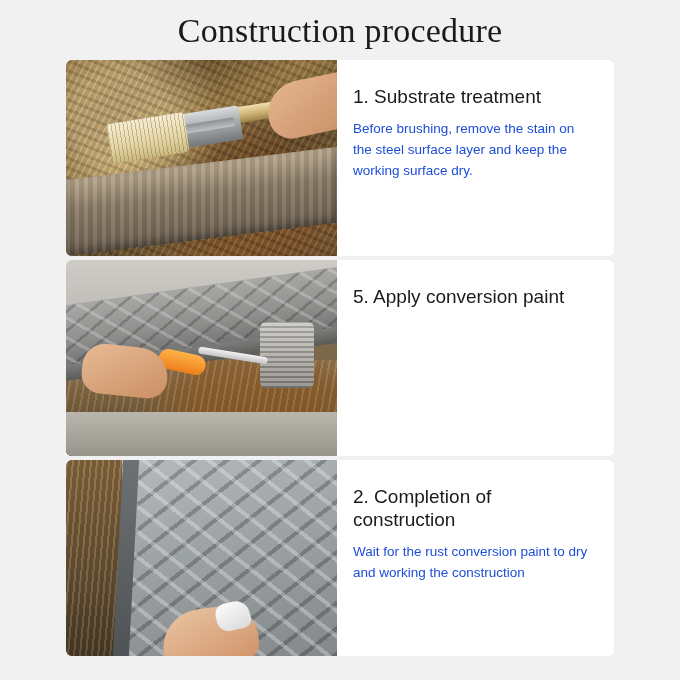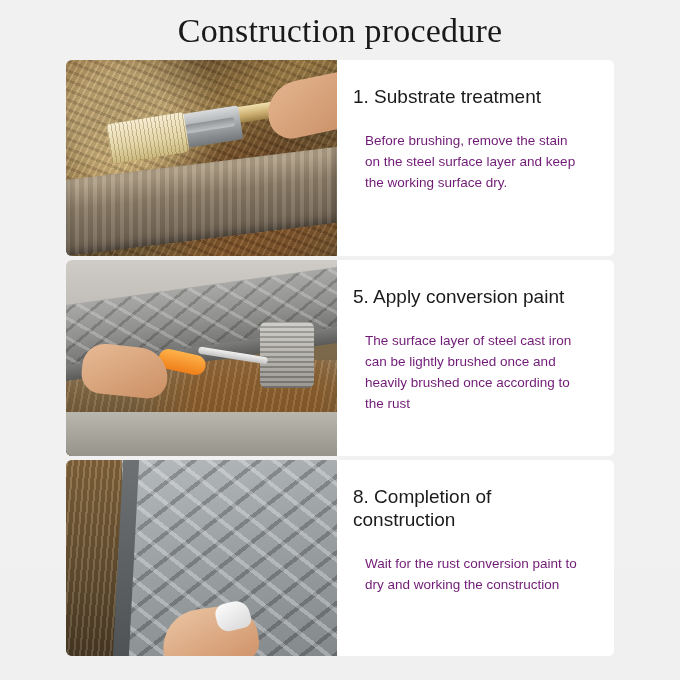--- a/index.html
+++ b/index.html
@@ -64,23 +64,23 @@
   }
   .step-heading {
     font-size: 19px;
     color: #1b1b1b;
     font-weight: 400;
     margin: 0 0 10px 0;
     line-height: 1.2;
   }
   .step-body {
     font-size: 13.5px;
-    color: #701a75;
+    color: #1d4ed8;
     line-height: 1.55;
-    margin: 12px;
+    margin: 0;
     max-width: 270px;
   }
 
   
   .ph1 {
     background:
       radial-gradient(circle at 20% 30%, rgba(255,230,170,0.55) 0 18%, rgba(0,0,0,0) 40%),
       radial-gradient(circle at 70% 75%, rgba(120,70,30,0.55) 0 22%, rgba(0,0,0,0) 45%),
       linear-gradient(150deg, #8d6a3a 0%, #6f5530 22%, #9d7c45 40%, #5d4a2b 60%, #8a6436 80%, #6b5130 100%);
   }
@@ -308,31 +308,30 @@
         <div class="ph2-ground"></div>
         <div class="ph2-plate"></div>
         <div class="ph2-edge"></div>
         <div class="roller-head"></div>
         <div class="roller-rod"></div>
         <div class="roller-grip"></div>
         <div class="hand2"></div>
       </div>
       <div class="step-text">
         <h2 class="step-heading">5. Apply conversion paint</h2>
-        <p class="step-body">The surface layer of steel cast iron can be lightly brushed once and heavily brushed once according to the rust</p>
       </div>
     </div>
 
     <div class="step">
       <div class="step-photo ph3">
         <div class="ph3-wall"></div>
         <div class="ph3-gap"></div>
         <div class="hand3"></div>
         <div class="cloth3"></div>
       </div>
       <div class="step-text">
-        <h2 class="step-heading">8. Completion of construction</h2>
+        <h2 class="step-heading">2. Completion of construction</h2>
         <p class="step-body">Wait for the rust conversion paint to dry and working the construction</p>
       </div>
     </div>
 
   </div>
 </div>
 
 </body></html>

